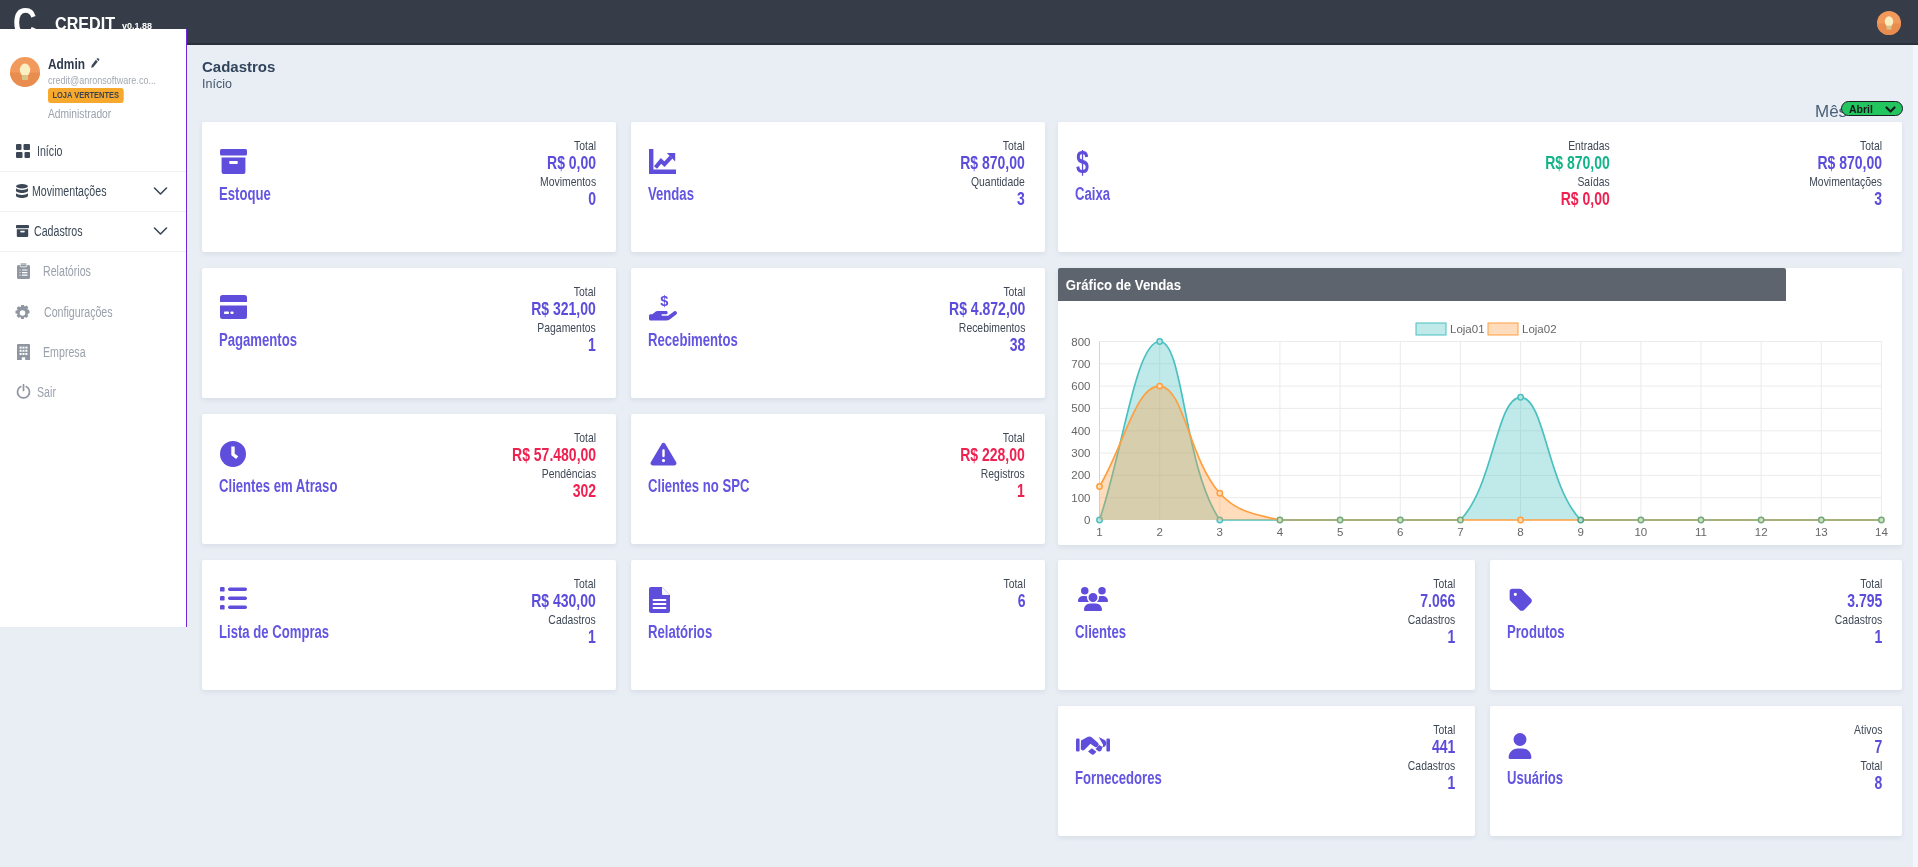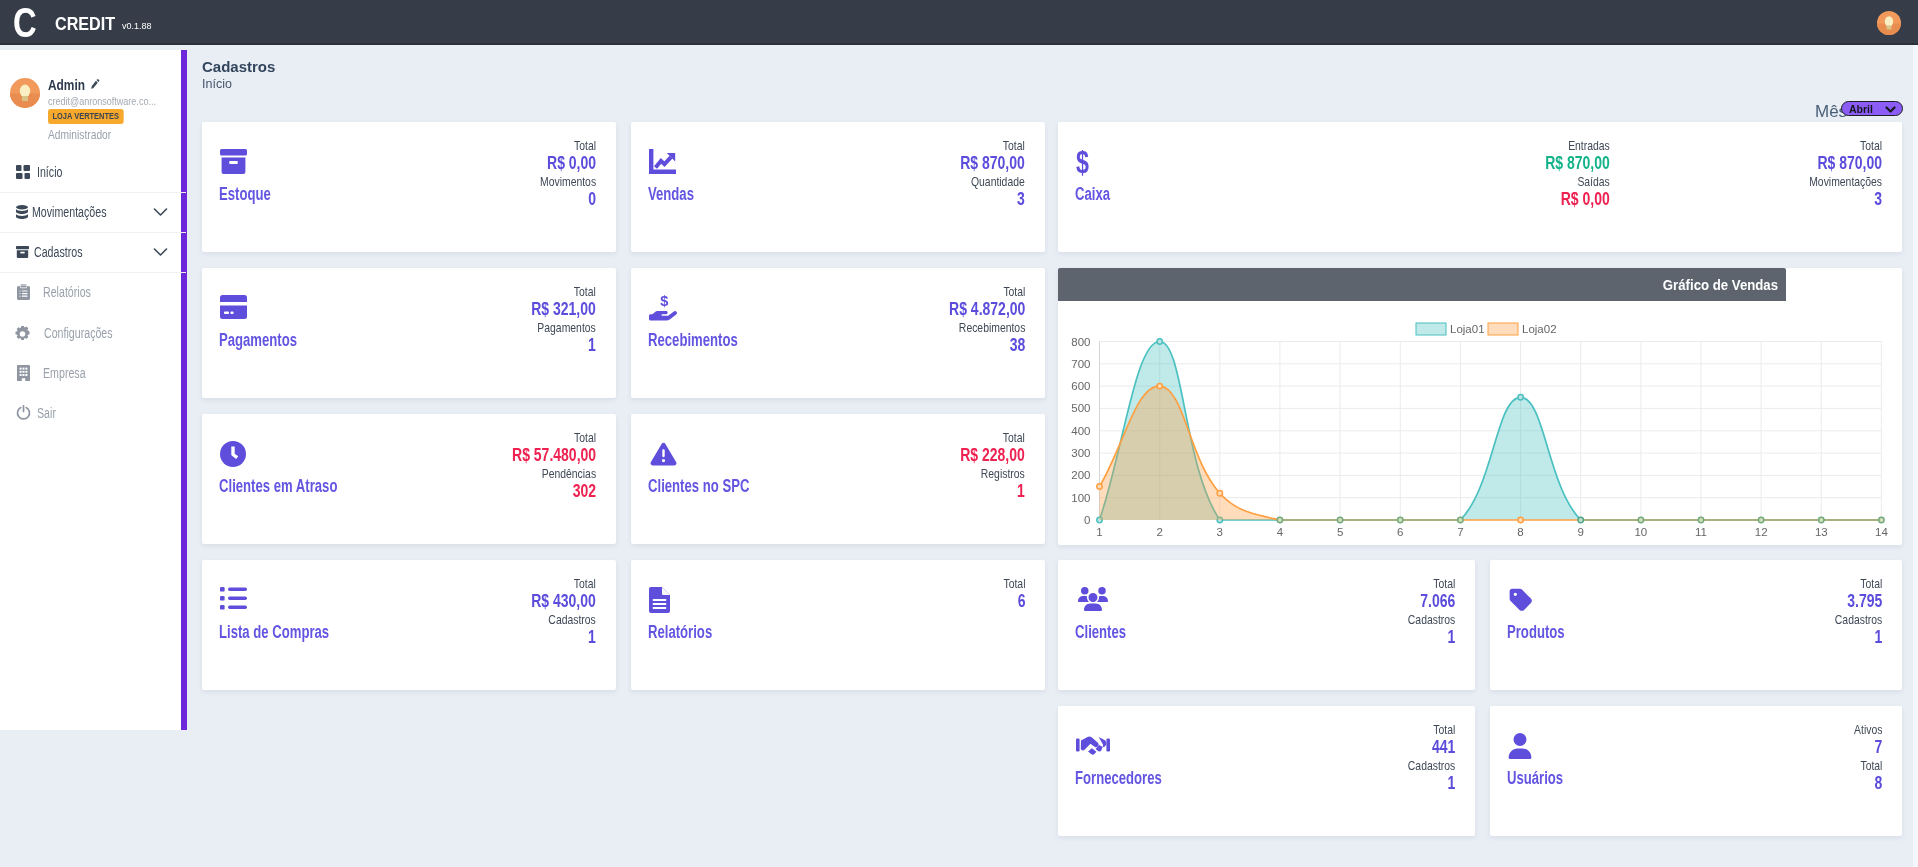--- a/index.html
+++ b/index.html
@@ -2,23 +2,23 @@
 <html><head>
 <meta charset="utf-8">
 <style>
 *{margin:0;padding:0;box-sizing:border-box}
 html,body{width:1918px;height:867px;overflow:hidden;font-family:"Liberation Sans",sans-serif;background:#e9eef5;position:relative}
 .abs{position:absolute}
 
 #topbar{position:absolute;left:0;top:0;width:1918px;height:45px;background:#373d48;border-bottom:2px solid #2b303a}
 #logoC{position:absolute;left:13px;top:-1px;color:#fff;font-size:42px;font-weight:bold;transform:scale(.78,1);transform-origin:0 0}
 #logoName{position:absolute;left:55px;top:13px;color:#fff;font-size:19px;font-weight:bold;transform:scale(.85,1);transform-origin:0 0}
-#logoVer{position:absolute;left:122px;top:21px;color:#fff;font-size:9px;font-weight:normal}
-
-#sidebar{position:absolute;left:0;top:50px;width:187px;height:680px;background:#fff;border-right:6px solid #6d28d9}
+#logoVer{position:absolute;left:122px;top:21px;color:#fff;font-size:9px;font-weight:bold}
+
+#sidebar{position:absolute;left:0;top:29px;width:187px;height:598px;background:#fff;border-right:1px solid #6d28d9}
 .mrow{position:absolute;left:0;width:186px;height:40px}
 .mtext{position:absolute;font-size:14px;color:#3c4857;top:50%;transform:translateY(-50%) scale(.76,1);transform-origin:0 50%;white-space:nowrap}
 .mgray .mtext{color:#9aa1ab}
 .mline{position:absolute;left:0;width:186px;border-top:1px solid #eef0f3}
 
 #main{position:absolute;left:188px;top:45px;width:1730px;height:822px;background:#e9eef5}
 .card{position:absolute;background:#fff;border-radius:2px;box-shadow:0 2px 5px rgba(40,55,80,.09)}
 .cicon{position:absolute;left:18px;top:27px}
 .ctitle{position:absolute;left:17px;top:62px;font-size:17.5px;font-weight:bold;color:#6355e2;transform:scale(.75,1);transform-origin:0 0;white-space:nowrap}
 .cright{position:absolute;right:20px;top:16px;text-align:right;transform:scale(.8,1);transform-origin:100% 0}
@@ -163,21 +163,21 @@
   </div>
 </div>
 
 <div id="main"></div>
 <div class="abs" style="left:1913px;top:45px;width:5px;height:822px;background:#f3f6fa"></div>
 
 <div class="abs" style="left:202px;top:58px;font-size:15px;font-weight:bold;color:#32455c">Cadastros</div>
 <div class="abs" style="left:202px;top:77px;font-size:12.5px;color:#44556b">Início</div>
 
 <div class="abs" style="left:1815px;top:102px;font-size:17px;color:#4a6078">Mês</div>
-<div class="abs" style="left:1841px;top:101px;width:62px;height:15px;background:#8b5cf6;border:1px solid #1c2026;border-radius:7.5px">
+<div class="abs" style="left:1841px;top:101px;width:62px;height:15px;background:#22c55e;border:1px solid #1c2026;border-radius:7.5px">
   <span class="abs" style="left:7px;top:1px;font-size:10.5px;font-weight:bold;color:#15181c">Abril</span>
   <svg class="abs" style="left:43px;top:3.5px" width="11" height="8" viewBox="0 0 11 8">
       <path d="M1.5 1.5l4 4 4-4" fill="none" stroke="#17191d" stroke-width="2.2" stroke-linecap="round" stroke-linejoin="round"></path>
     </svg>
 </div>
 
 <div class="card" style="left:202px;top:122px;width:414px;height:130px">
   <svg class="cicon" width="27" height="25" viewBox="0 0 27 25">
     <g fill="#5f4ddb">
       <rect x="0" y="0" width="27" height="6.6" rx="1.6"></rect>
@@ -249,21 +249,21 @@
   <div class="ctitle">Recebimentos</div>
   <div class="cright">
     <div class="lab">Total</div>
     <div class="val">R$ 4.872,00</div>
     <div class="lab">Recebimentos</div>
     <div class="val">38</div>
   </div>
 </div>
 
 <div class="card" style="left:1058px;top:268px;width:844px;height:277px">
-  <div class="abs" style="left:0;top:0;width:728px;height:33px;background:#5d646d;border-radius:2px 2px 0 0;text-align:right;line-height:33px;color:#fff;font-size:15px;font-weight:bold"><span style="display:inline-block;transform:scale(.88,1)">Gráfico de Vendas</span></div>
+  <div class="abs" style="left:0;top:0;width:728px;height:33px;background:#5d646d;border-radius:2px 2px 0 0;text-align:left;line-height:33px;color:#fff;font-size:15px;font-weight:bold"><span style="display:inline-block;transform:scale(.88,1)">Gráfico de Vendas</span></div>
   <svg class="abs" style="left:0;top:33px" width="844" height="244" viewBox="0 0 844 244" id="chartsvg">
       <g stroke="#ebebeb" stroke-width="1">
         <line x1="41.5" y1="219.0" x2="41.5" y2="40.5"></line>
         <line x1="101.7" y1="219.0" x2="101.7" y2="40.5"></line>
         <line x1="161.8" y1="219.0" x2="161.8" y2="40.5"></line>
         <line x1="221.9" y1="219.0" x2="221.9" y2="40.5"></line>
         <line x1="282.1" y1="219.0" x2="282.1" y2="40.5"></line>
         <line x1="342.3" y1="219.0" x2="342.3" y2="40.5"></line>
         <line x1="402.4" y1="219.0" x2="402.4" y2="40.5"></line>
         <line x1="462.6" y1="219.0" x2="462.6" y2="40.5"></line>

